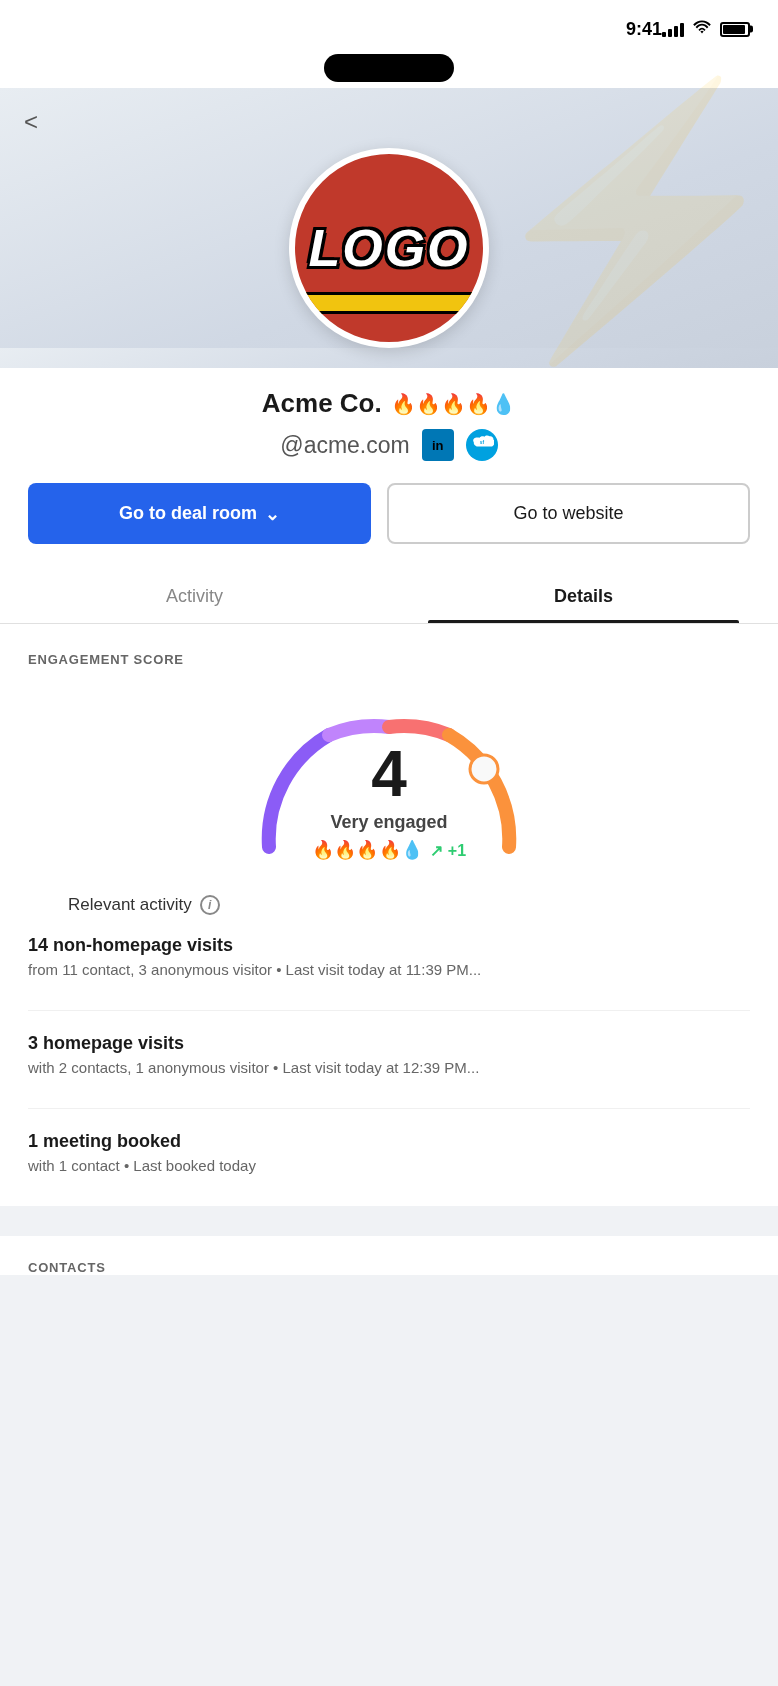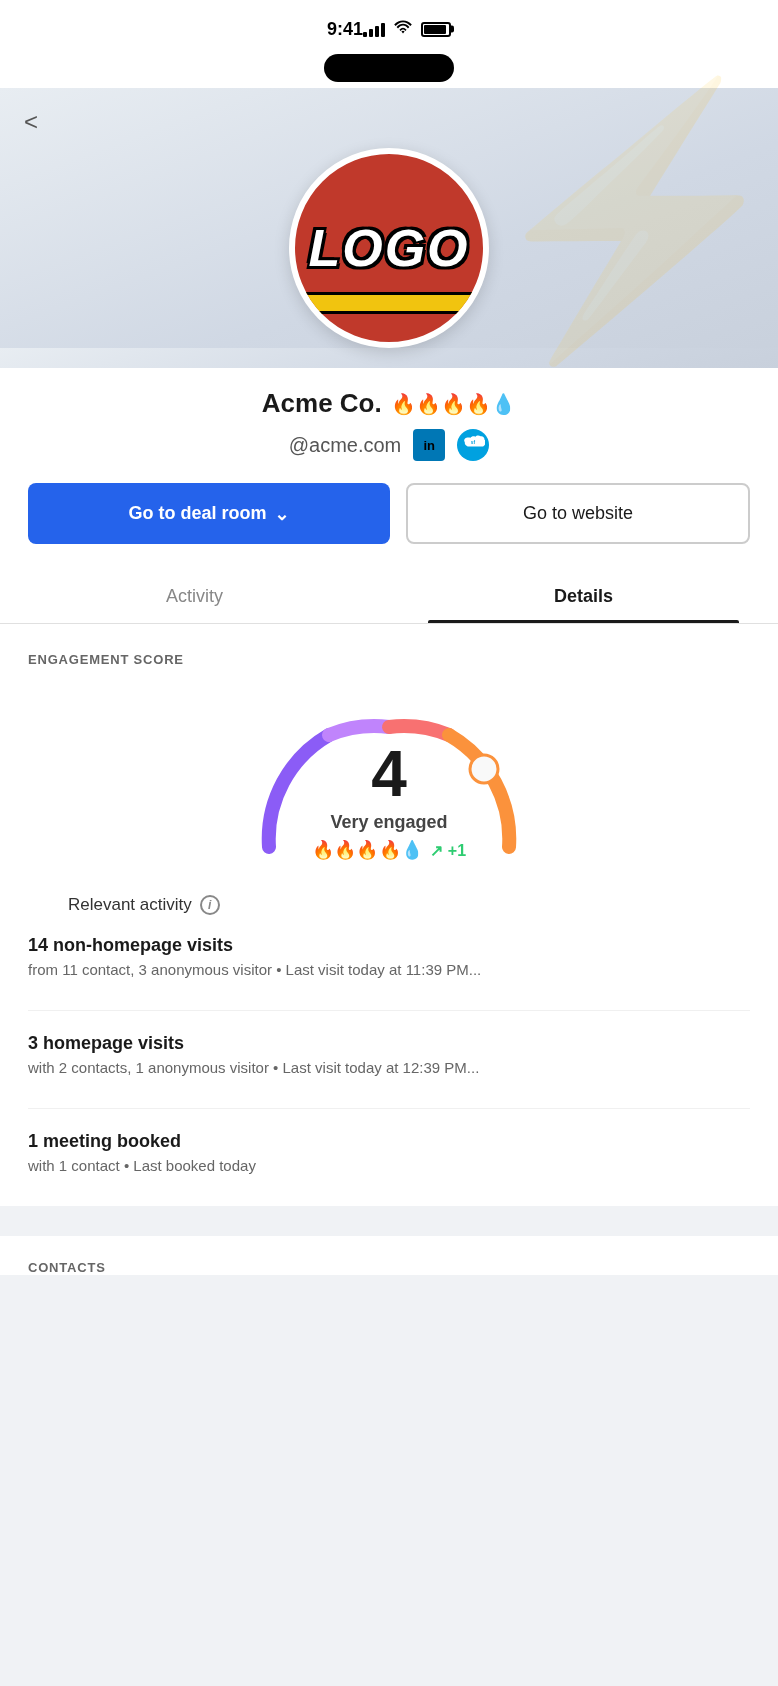--- a/index.html
+++ b/index.html
@@ -9,21 +9,21 @@
       width: 778px;
       min-height: 1686px;
       font-family: -apple-system, BlinkMacSystemFont, 'Helvetica Neue', Arial, sans-serif;
       background: #f0f2f5;
       overflow-x: hidden;
     }
 
     
     .status-bar {
       display: flex;
-      justify-content: center;
+      justify-content: flex-end;
       align-items: center;
       padding: 12px 28px 8px 28px;
       background: #fff;
       height: 54px;
     }
     .status-time {
       font-size: 18px;
       font-weight: 600;
       color: #000;
     }
@@ -181,21 +181,21 @@
     }
 
     .company-handle-row {
       display: flex;
       align-items: center;
       gap: 12px;
       margin-bottom: 22px;
     }
 
     .company-handle {
-      font-size: 20px;
+      font-size: 23px;
       color: #555;
     }
 
     .social-icon {
       width: 32px;
       height: 32px;
       border-radius: 4px;
       display: flex;
       align-items: center;
       justify-content: center;
@@ -239,21 +239,21 @@
       justify-content: center;
       gap: 8px;
     }
 
     .btn-website {
       flex: 1;
       background: #fff;
       color: #1a1a1a;
       border: 2px solid #ccc;
       border-radius: 8px;
-      padding: 18px 9px;
+      padding: 18px 28px;
       font-size: 18px;
       font-weight: 500;
       cursor: pointer;
       display: flex;
       align-items: center;
       justify-content: center;
     }
 
     
     .tabs {

